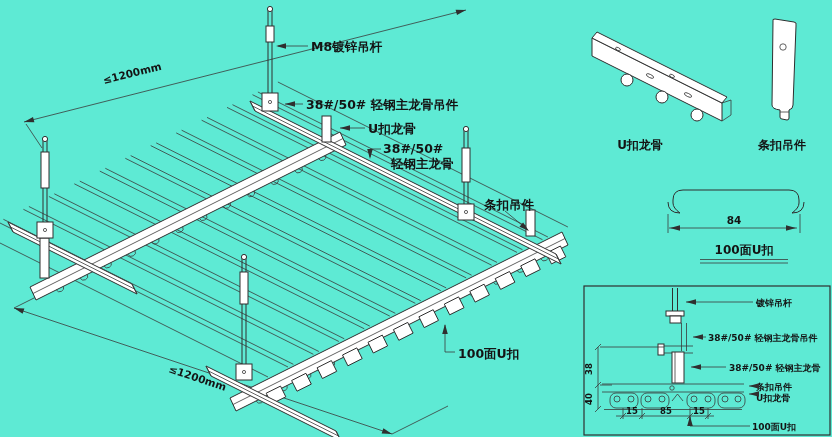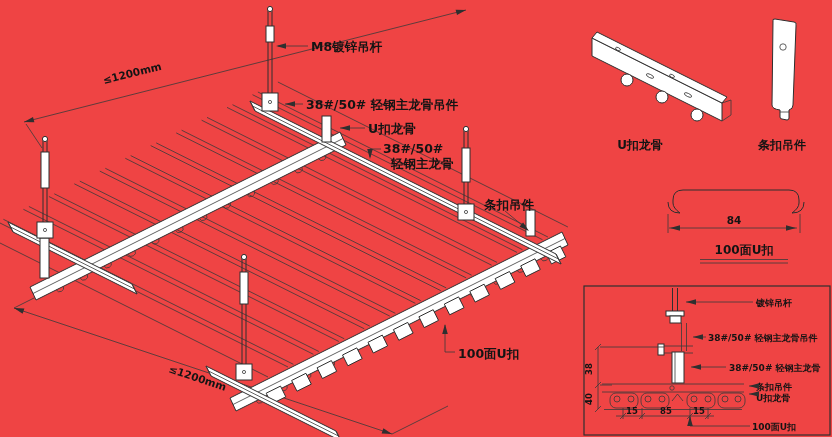--- a/index.html
+++ b/index.html
@@ -1,16 +1,16 @@
 <!DOCTYPE html>
 <html><head>
 <meta charset="utf-8">
 <style>
   html,body{margin:0;padding:0;background:#fff;}
-  #stage{position:relative;width:832px;height:437px;background:#ef4444;overflow:hidden;
+  #stage{position:relative;width:832px;height:437px;background:#5eead4;overflow:hidden;
          font-family:"DejaVu Sans",sans-serif;}
   svg{position:absolute;left:0;top:0;}
   svg text{fill:#141414;font-family:"DejaVu Sans",sans-serif;}
   .ln{stroke:#2f2f2f;fill:none;stroke-width:1;}
   .thin{stroke:#3a3a3a;fill:none;stroke-width:.8;}
   .wf{fill:#ffffff;stroke:#2f2f2f;stroke-width:1;}
   .arr{fill:#2f2f2f;stroke:none;}
   .t13{font-size:12.5px;font-weight:600;}
   .t11{font-size:10.5px;font-weight:600;}
   .cap{font-size:12px;font-weight:700;text-anchor:middle;}

